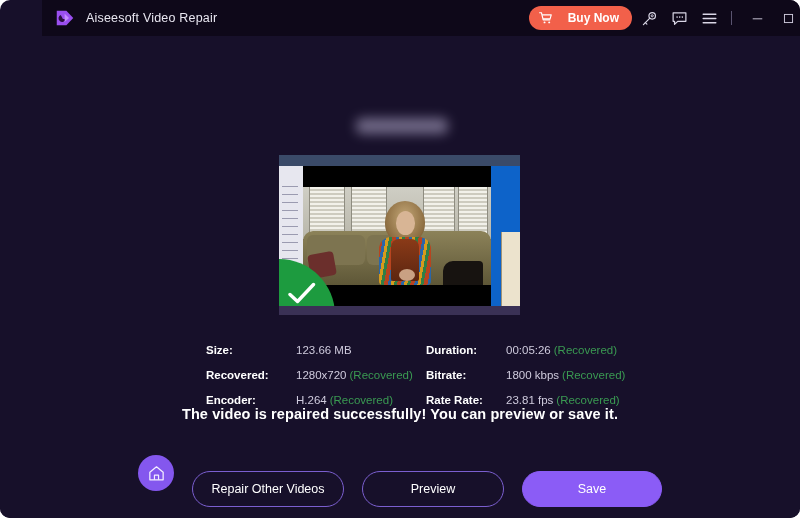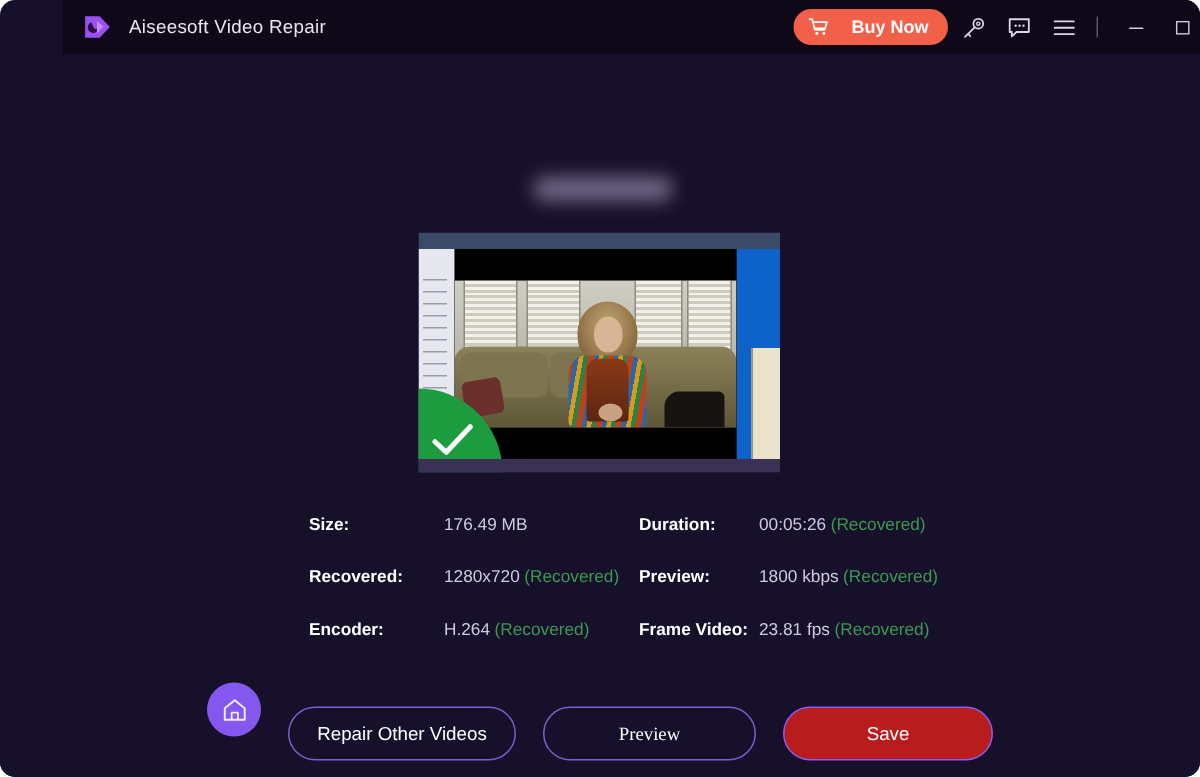--- a/index.html
+++ b/index.html
@@ -274,21 +274,21 @@
   }
 
   
   #info-grid {
     position: absolute;
     left: 206px;
     top: 308px;
     width: 420px;
     display: grid;
     grid-template-columns: 90px 130px 80px 120px;
-    row-gap: 23px;
+    row-gap: 13px;
     font-size: 11.5px;
   }
   .info-label {
     color: #ffffff;
     font-weight: bold;
     white-space: nowrap;
   }
   .info-value {
     color: #cfcbdd;
     white-space: nowrap;
@@ -346,26 +346,26 @@
     box-sizing: border-box;
     white-space: nowrap;
     margin-top: 32px;
   }
   .pill-outline {
     background: transparent;
     border: 1px solid #7b5fd0;
     color: #ffffff;
   }
   .pill-filled {
-    background: #b91c1c;
+    background: #8b5cf6;
     border: 1px solid #8b5cf6;
     color: #ffffff;
   }
   #repair-other-videos-button { width: 152px; }
-  #preview-button { width: 142px; font-family: Liberation Serif, serif; }
+  #preview-button { width: 142px; }
   #save-button { width: 140px; }
 </style>
 </head>
 <body>
 
 <div id="app-window">
 
   <div id="title-bar">
 
     <svg id="app-logo" viewBox="0 0 24 24">
@@ -485,36 +485,37 @@
           <path d="M2 12.5 L9.5 19.5 L25.5 2.5" fill="none" stroke="#ffffff" stroke-width="3.4" stroke-linecap="round" stroke-linejoin="round"></path>
         </svg>
       </div>
 
       <div class="thumb-strip-bottom"></div>
     </div>
 
     <div id="info-grid">
 
       <div class="info-label">Size:</div>
-      <div class="info-value"><span>176.49 MB</span></div>
+      <div class="info-value"><span>123.66 MB</span></div>
       <div class="info-label">Duration:</div>
       <div class="info-value"><span>00:05:26</span><span class="recovered">(Recovered)</span></div>
 
       <div class="info-label">Recovered:</div>
       <div class="info-value"><span>1280x720</span><span class="recovered">(Recovered)</span></div>
-      <div class="info-label">Preview:</div>
+      <div class="info-label">Bitrate:</div>
       <div class="info-value"><span>1800 kbps</span><span class="recovered">(Recovered)</span></div>
 
       <div class="info-label">Encoder:</div>
       <div class="info-value"><span>H.264</span><span class="recovered">(Recovered)</span></div>
-      <div class="info-label">Frame Video:</div>
+      <div class="info-label">Rate Rate:</div>
       <div class="info-value"><span>23.81 fps</span><span class="recovered">(Recovered)</span></div>
 
     </div>
 
+    <div id="success-message">The video is repaired successfully! You can preview or save it.</div>
 
     <div id="action-bar">
 
       <div id="home-button">
         <svg width="19" height="19" viewBox="0 0 24 24">
           <path d="M3.6 10.4 L12 3.6 L20.4 10.4 V20 H3.6 Z" fill="none" stroke="#f3eeff" stroke-width="1.6" stroke-linejoin="round"></path>
           <path d="M9.4 20 V14 h5.2 v6" fill="none" stroke="#f3eeff" stroke-width="1.5" stroke-linejoin="round"></path>
         </svg>
       </div>
 

